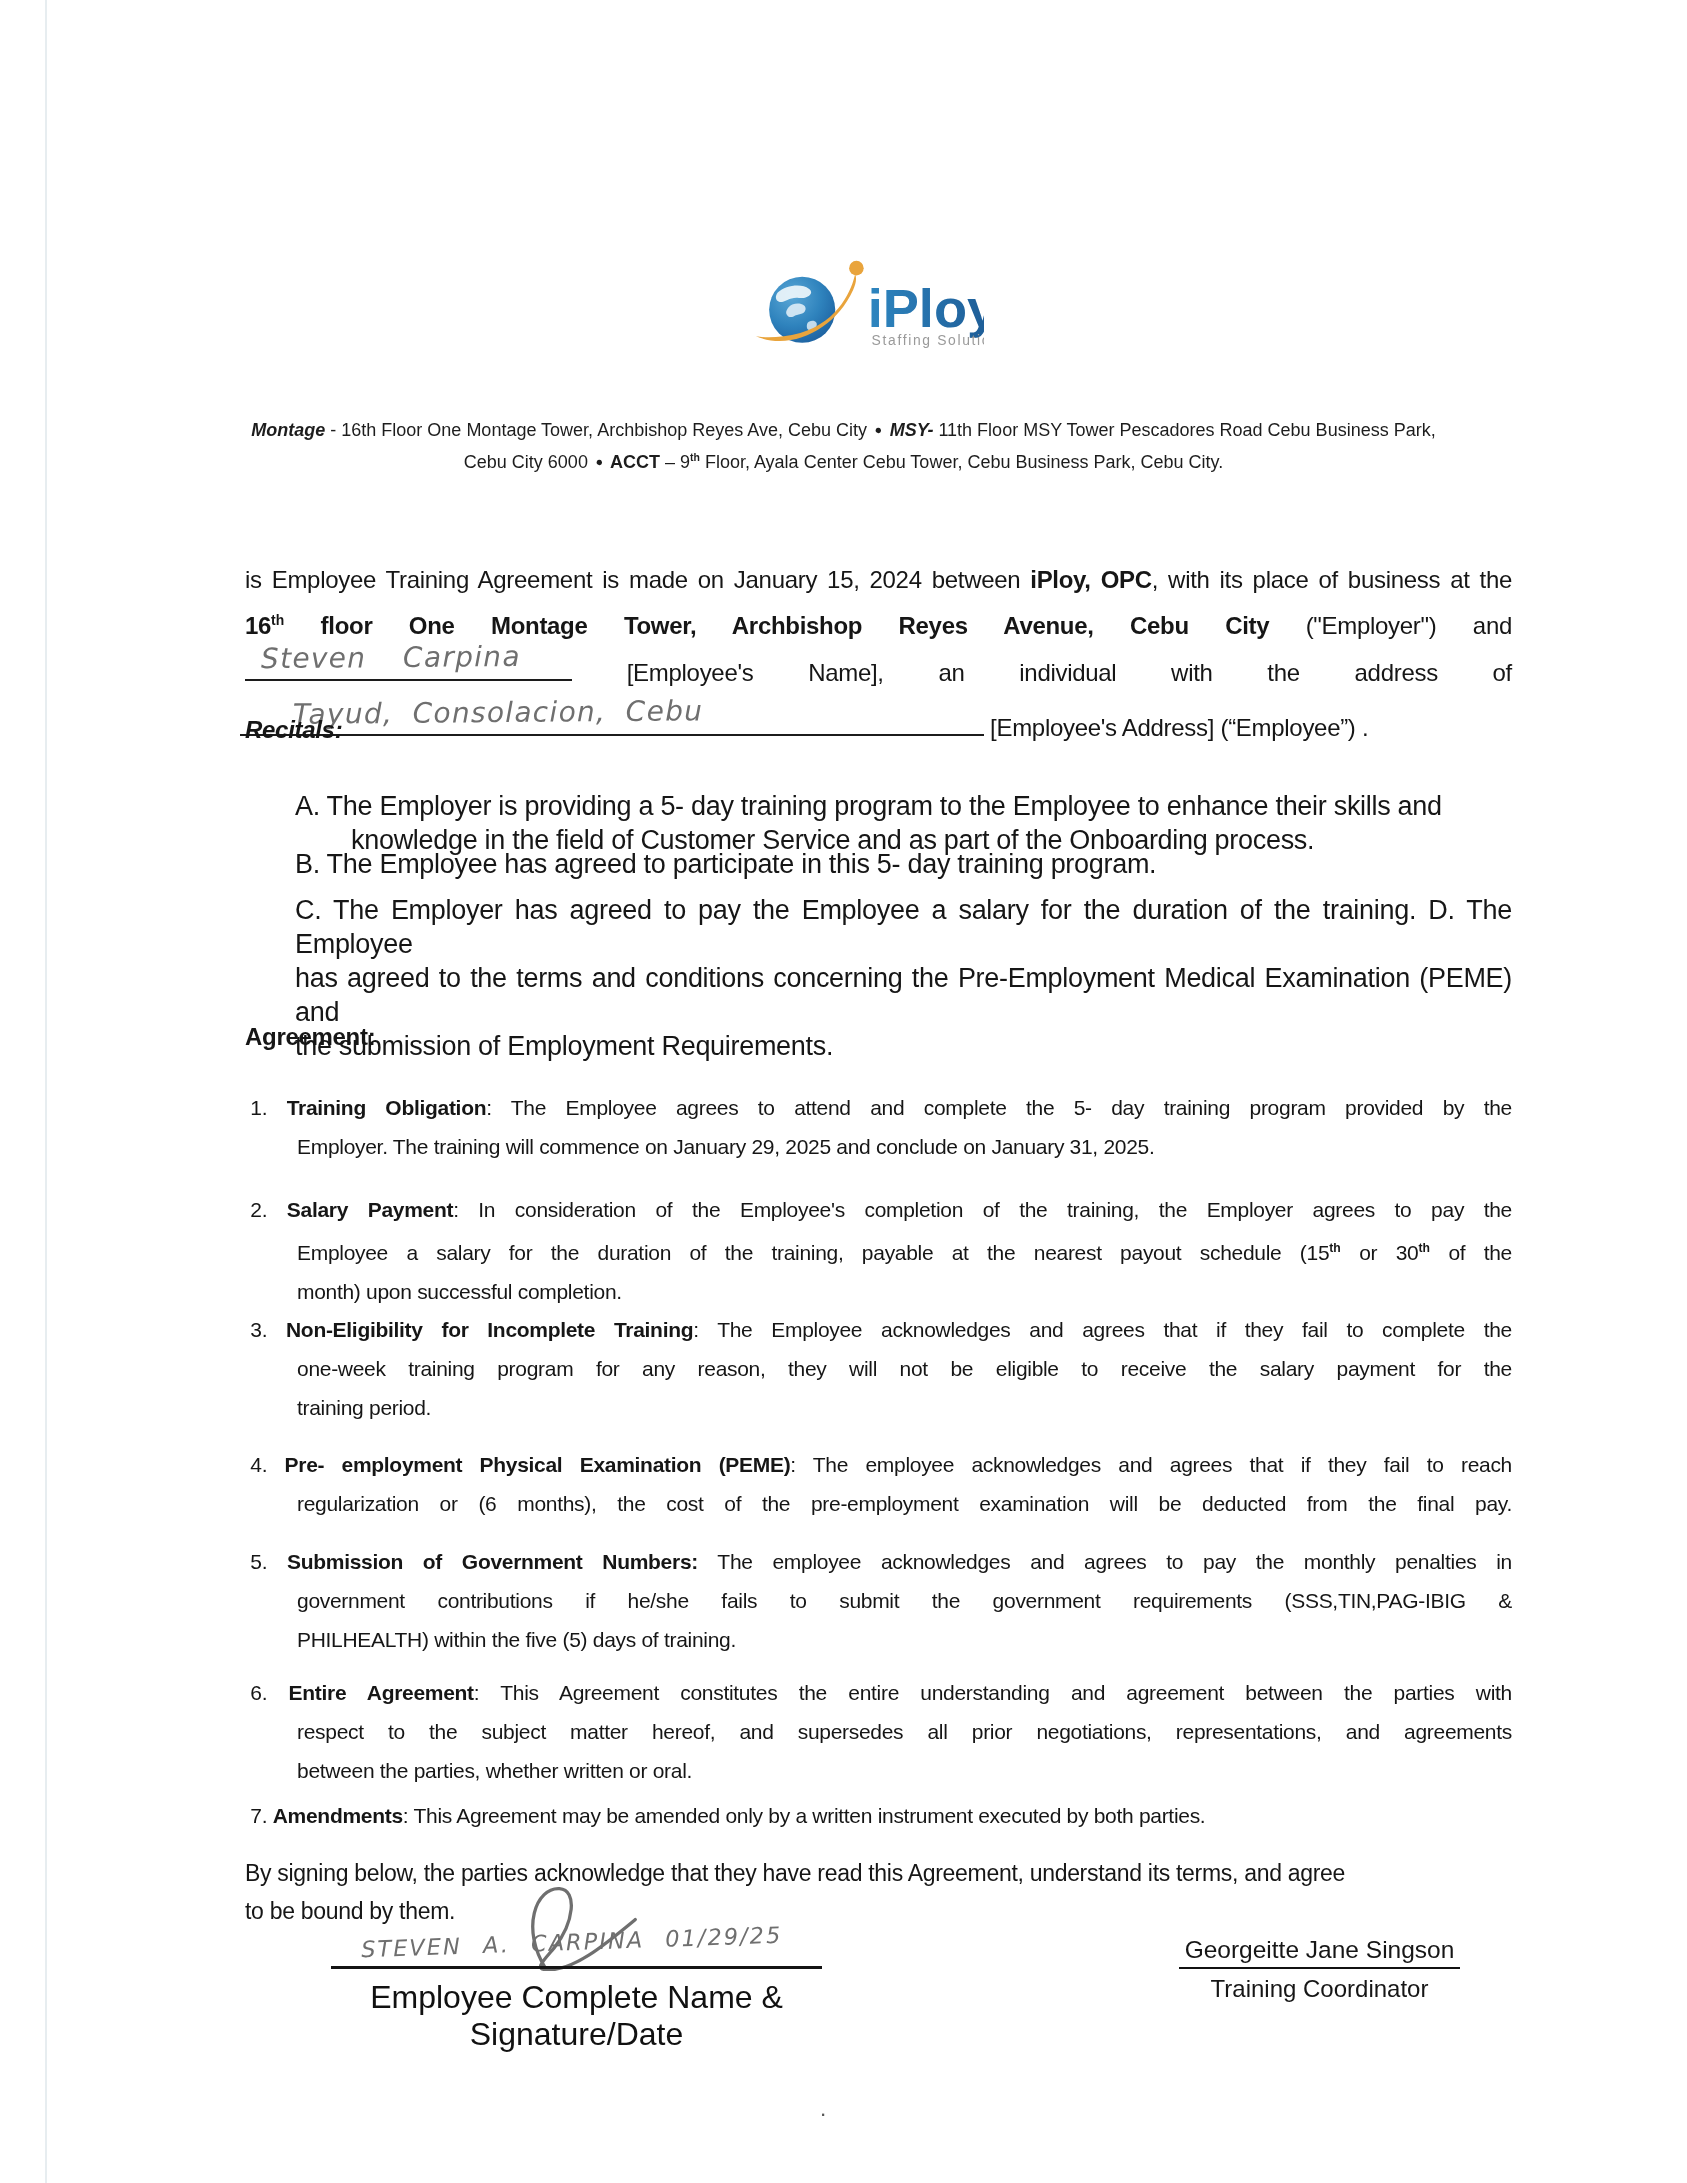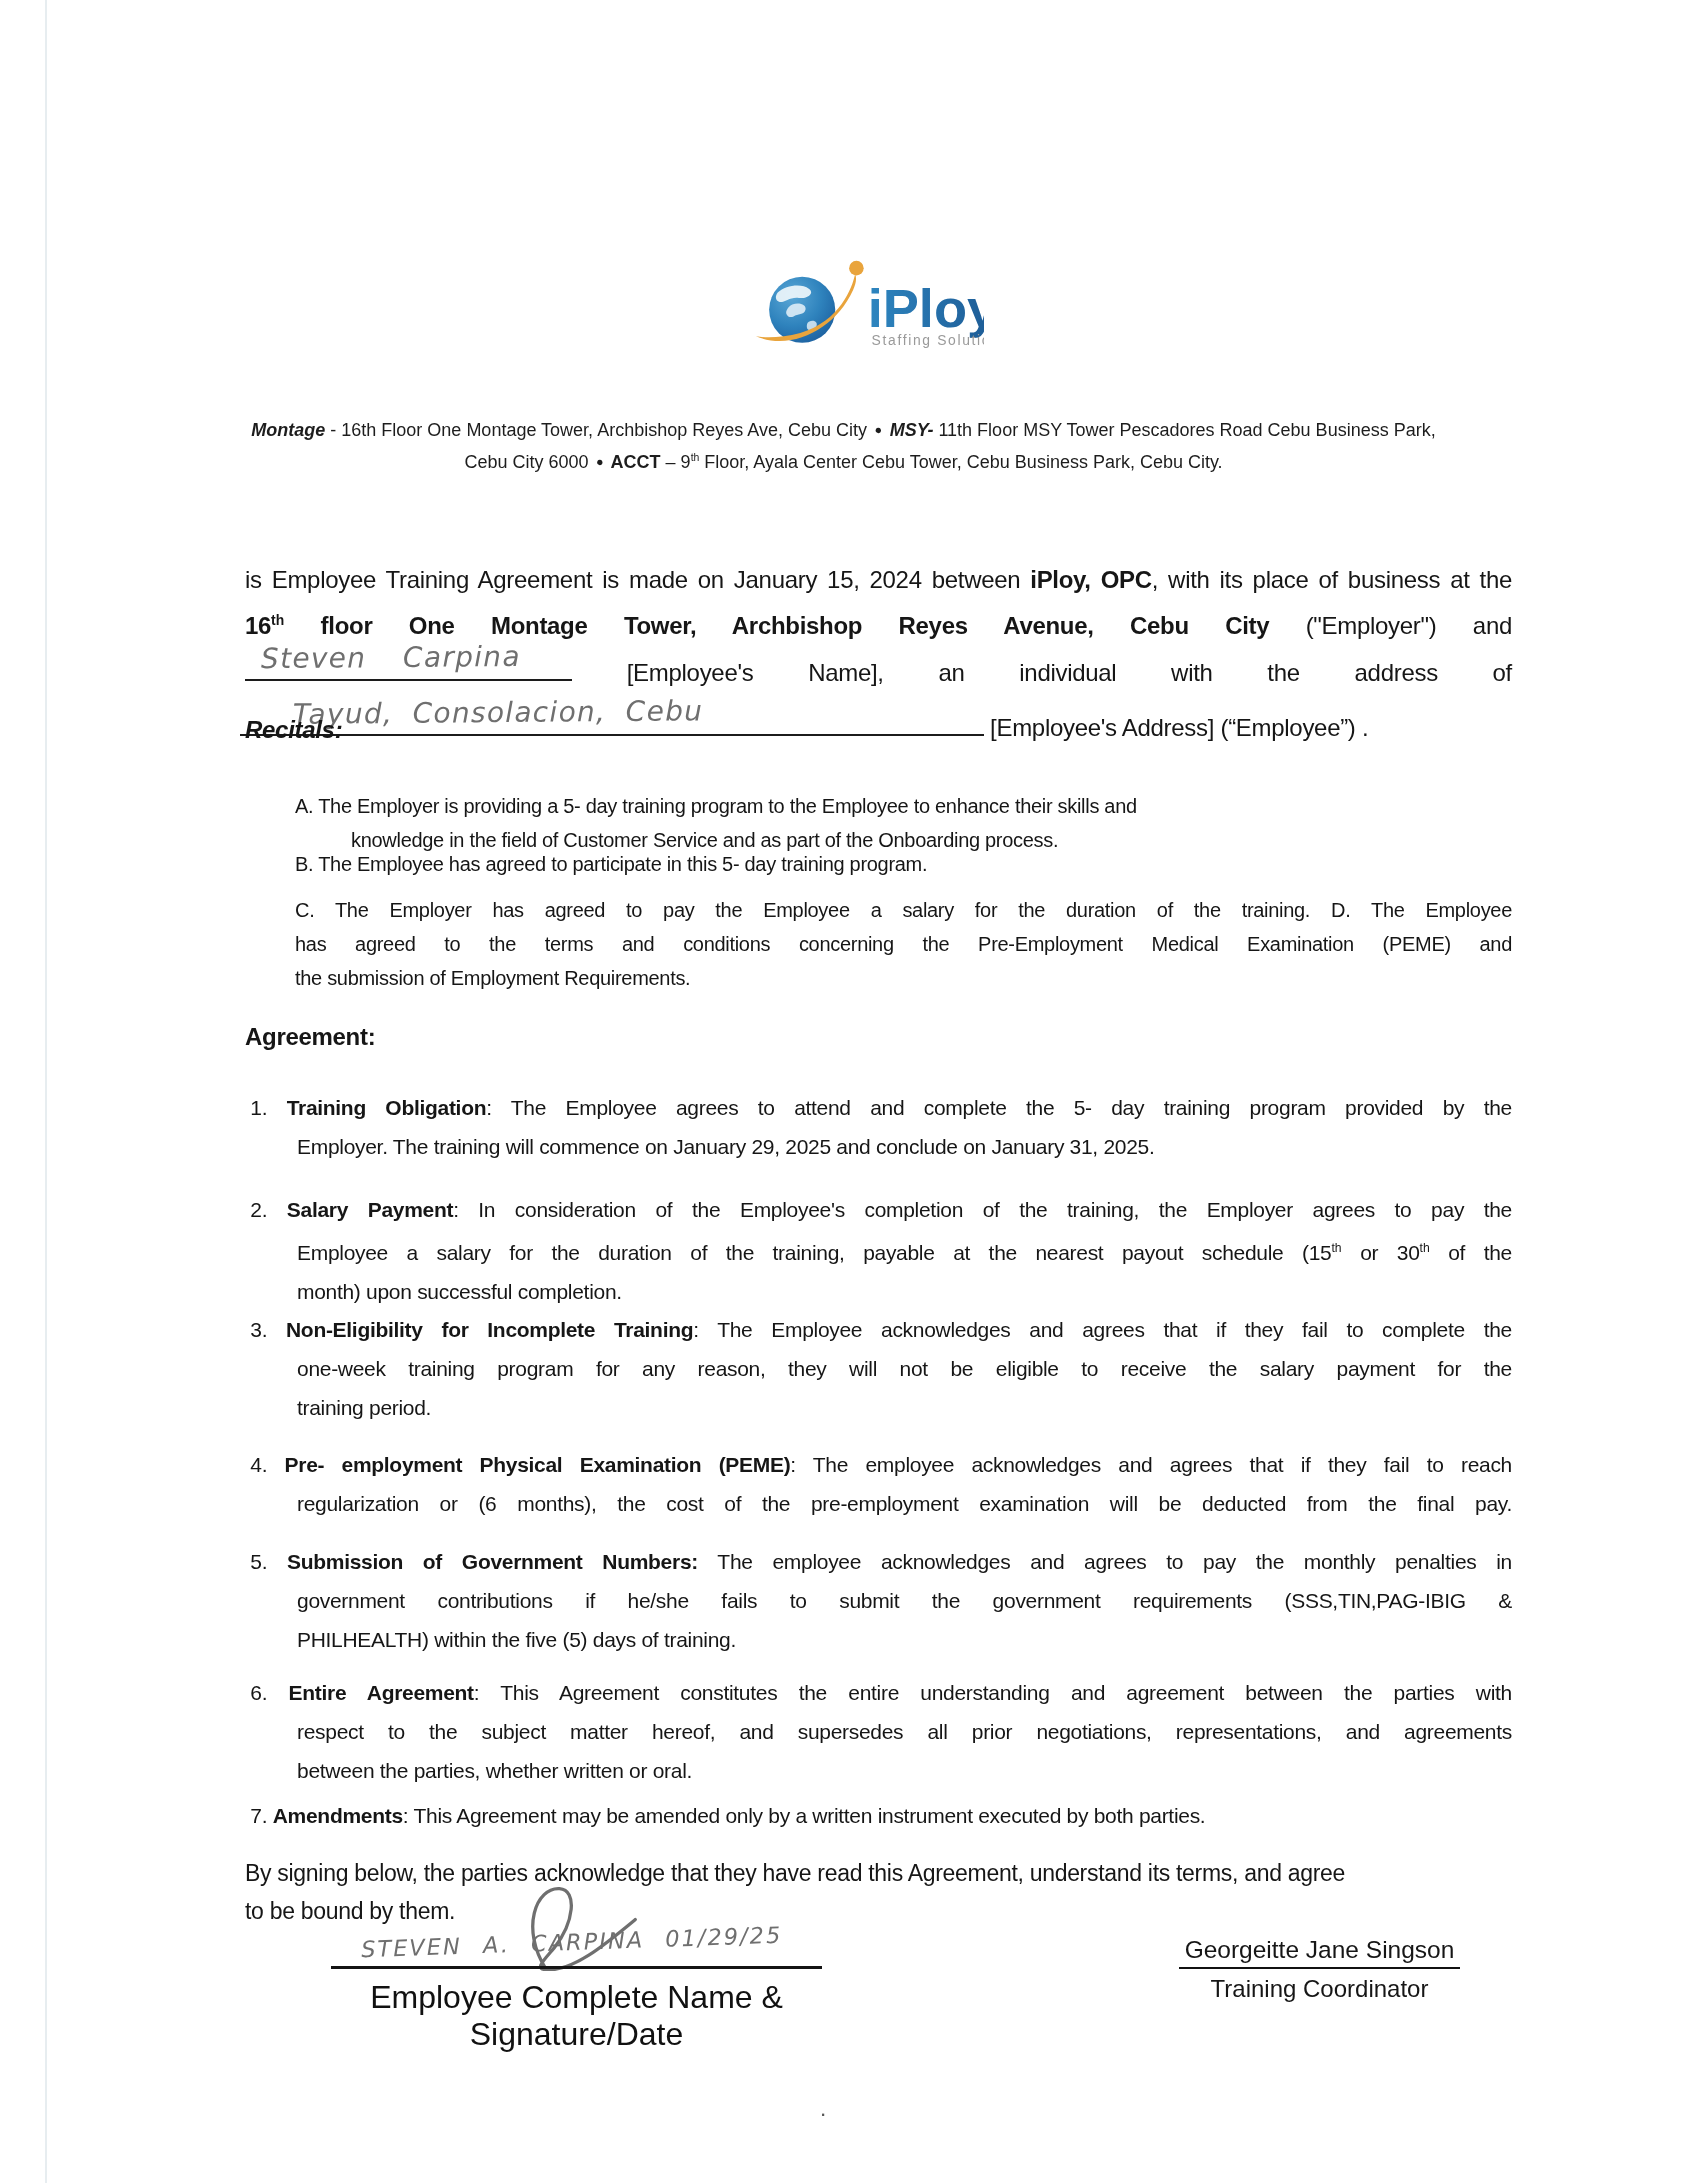--- a/index.html
+++ b/index.html
@@ -8,38 +8,38 @@
   .abs{position:absolute;}
   
   .scanline{left:45px;top:0;width:2px;height:2183px;background:#e7edf0;}
   .botdot{left:820px;top:2096px;font-size:22.5px;color:#555;}
   
   .address{left:248px;top:417px;width:1191px;text-align:center;
            font-size:18px;line-height:27px;color:#1d1d1d;}
   .bi{font-weight:bold;font-style:italic;}
   .b{font-weight:bold;}
   .bullet{font-size:12.6px;vertical-align:2px;padding:0 2.6px;}
-  sup.s{font-size:58%;vertical-align:super;letter-spacing:0;}
+  sup.s{font-size:58%;vertical-align:super;letter-spacing:0;font-weight:bold;}
   
   .col{left:245px;width:1267px;}
   .intro{top:560px;font-size:24px;line-height:40px;letter-spacing:-0.3px;}
   .jlast{text-align:justify;text-align-last:justify;}
   .lline{text-align:left;}
   .blank{display:inline-block;border-bottom:2.6px solid #1c1c1c;height:33px;
          vertical-align:baseline;position:relative;}
   .blank1{width:327px;}
   .blank2{width:744px;margin-left:-5.3px;margin-top:8px;}
   .hand{font-family:"DejaVu Sans",sans-serif;font-style:italic;color:#6f6f6f;}
   .hw1{position:absolute;left:16px;bottom:1.3px;font-size:28px;letter-spacing:1.3px;
        word-spacing:26.5px;white-space:nowrap;transform:rotate(-0.5deg);}
   .hw2{position:absolute;left:53px;bottom:1.3px;font-size:28px;letter-spacing:1.3px;
        word-spacing:9.3px;white-space:nowrap;transform:rotate(-0.5deg);}
   .h1{font-size:24px;font-weight:bold;letter-spacing:-0.3px;}
   .recitals-h{top:716px;font-style:italic;}
-  .rec{font-size:20px;line-height:34px;letter-spacing:-0.3px;}
+  .rec{font-size:27px;line-height:34px;letter-spacing:-0.3px;}
   .recA{top:789px;}
   .recB{top:847px;}
   .recC{top:893px;}
   .pl-rec{padding-left:50px;}
   .pl-recwrap{padding-left:106px;}
   .agree-h{top:1023px;}
   .item{font-size:21px;line-height:39px;letter-spacing:-0.3px;}
   .it1{top:1088px;} .it2{top:1190px;} .it3{top:1310px;} .it4{top:1445px;}
   .it5{top:1542px;} .it6{top:1673px;} .it7{top:1796px;}
   .p1{padding-left:5.3px;}

